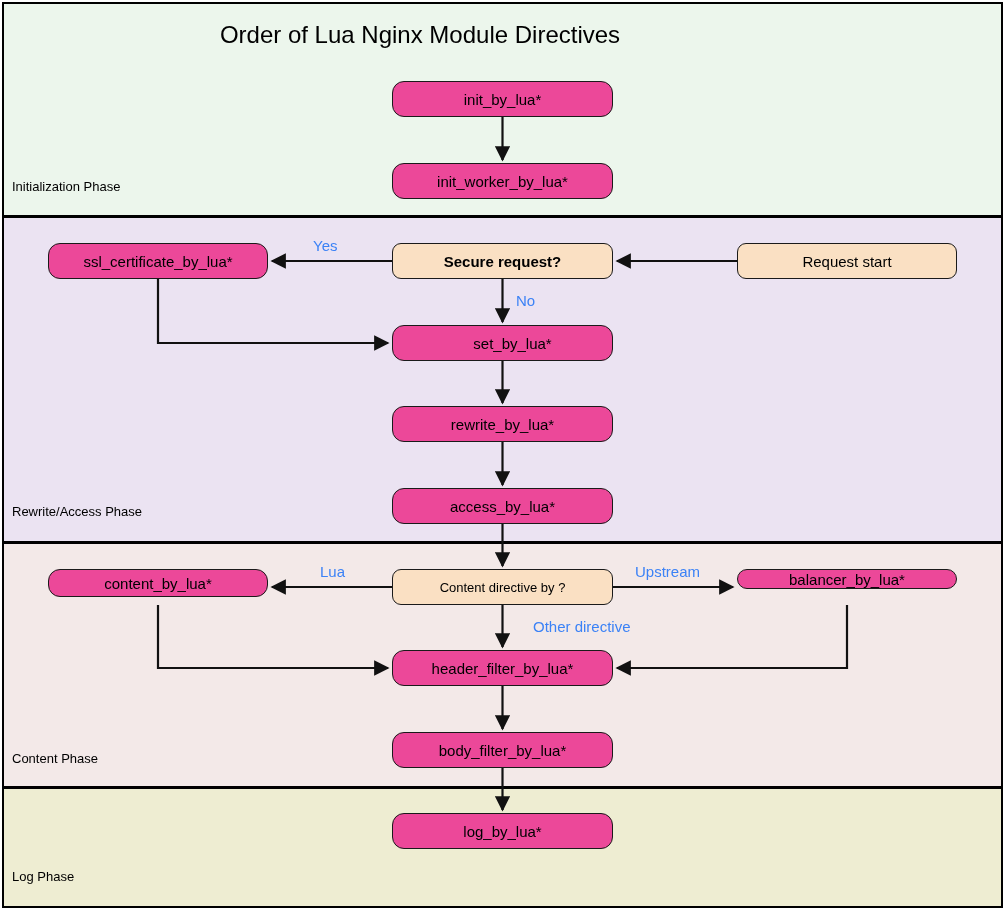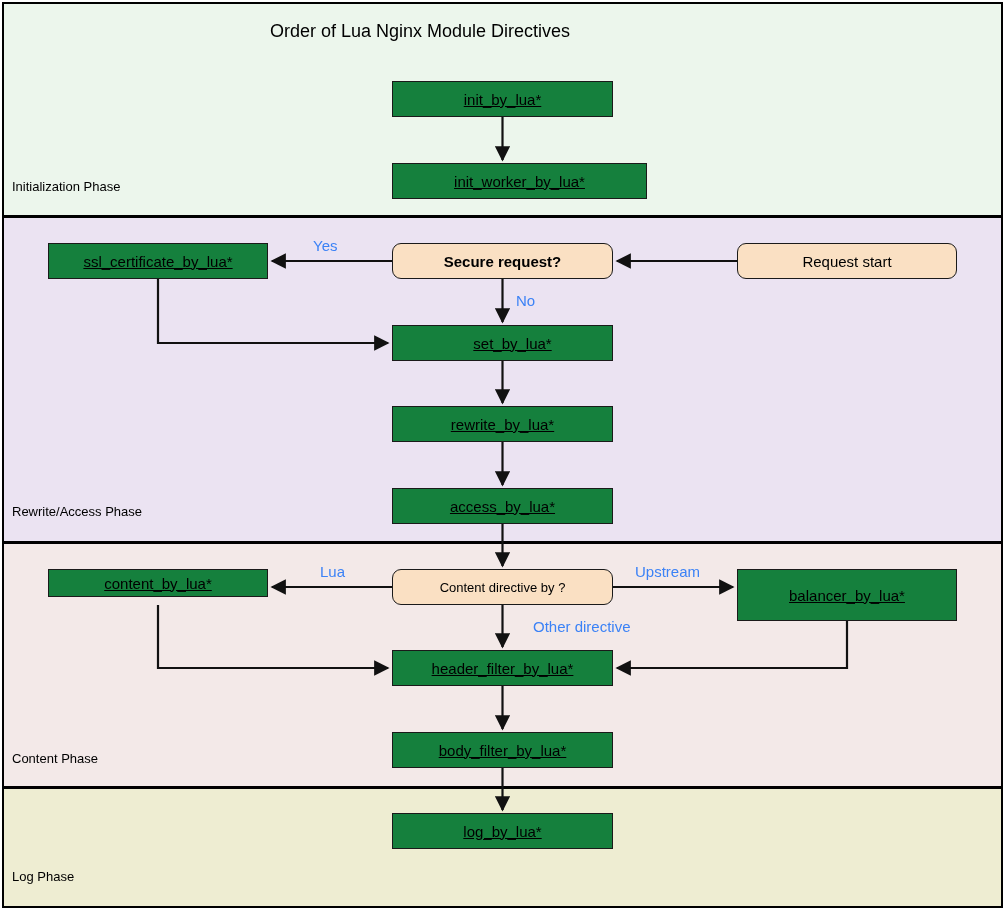--- a/index.html
+++ b/index.html
@@ -47,44 +47,43 @@
     box-sizing: border-box;
     border: 1.6px solid #1a1a1a;
     display: flex;
     align-items: center;
     justify-content: center;
     font-size: 15px;
     color: #000000;
     white-space: nowrap;
   }
   .node.proc {
-    background: #15803d;
-    border-radius: 0;
-    text-decoration: underline;
+    background: #ec4899;
+    border-radius: 12px;
   }
   .node.term {
     background: #fae0c3;
     border-radius: 9px;
   }
   .node.small {
     font-size: 13px;
   }
   .edge-label {
     position: absolute;
     font-size: 15px;
     color: #3b82f6;
     white-space: nowrap;
   }
   #title {
     position: absolute;
     left: 0;
     top: 21px;
     width: 840px;
     text-align: center;
-    font-size: 18px;
+    font-size: 24px;
     color: #000000;
   }
 </style>
 </head>
 <body>
 
 <div id="canvas">
 
   <div id="swimlanes">
       <div class="band" style="top: 2px; height: 215px; background: rgb(236, 246, 236);"></div>
@@ -119,30 +118,30 @@
       <path d="M 847 605 L 847 668 L 617 668"></path>
       <path d="M 502.5 686 L 502.5 729"></path>
       <path d="M 502.5 768 L 502.5 810"></path>
     </g>
   </svg>
 
   <div id="title">Order of Lua Nginx Module Directives</div>
 
   <div id="nodes">
       <div class="node proc" style="left: 392px; top: 81px; width: 221px; height: 36px;">init_by_lua*</div>
-      <div class="node proc" style="left: 392px; top: 163px; width: 255px; height: 36px;">init_worker_by_lua*</div>
+      <div class="node proc" style="left: 392px; top: 163px; width: 221px; height: 36px;">init_worker_by_lua*</div>
       <div class="node term" style="left: 737px; top: 243px; width: 220px; height: 36px;">Request start</div>
       <div class="node term" style="left: 392px; top: 243px; width: 221px; height: 36px; font-weight: bold;">Secure request?</div>
       <div class="node proc" style="left: 48px; top: 243px; width: 220px; height: 36px;">ssl_certificate_by_lua*</div>
       <div class="node proc" style="left: 392px; top: 325px; width: 221px; height: 36px; padding-left: 20px;">set_by_lua*</div>
       <div class="node proc" style="left: 392px; top: 406px; width: 221px; height: 36px;">rewrite_by_lua*</div>
       <div class="node proc" style="left: 392px; top: 488px; width: 221px; height: 36px;">access_by_lua*</div>
       <div class="node term small" style="left: 392px; top: 569px; width: 221px; height: 36px;">Content directive by ?</div>
       <div class="node proc" style="left: 48px; top: 569px; width: 220px; height: 28px;">content_by_lua*</div>
-      <div class="node proc" style="left: 737px; top: 569px; width: 220px; height: 52px;">balancer_by_lua*</div>
+      <div class="node proc" style="left: 737px; top: 569px; width: 220px; height: 20px;">balancer_by_lua*</div>
       <div class="node proc" style="left: 392px; top: 650px; width: 221px; height: 36px;">header_filter_by_lua*</div>
       <div class="node proc" style="left: 392px; top: 732px; width: 221px; height: 36px;">body_filter_by_lua*</div>
       <div class="node proc" style="left: 392px; top: 813px; width: 221px; height: 36px;">log_by_lua*</div>
     </div>
   <div id="edge-labels">
       <div class="edge-label" style="left: 313px; top: 237px;">Yes</div>
       <div class="edge-label" style="left: 516px; top: 292px;">No</div>
       <div class="edge-label" style="left: 320px; top: 563px;">Lua</div>
       <div class="edge-label" style="left: 635px; top: 563px;">Upstream</div>
       <div class="edge-label" style="left: 533px; top: 618px;">Other directive</div>

